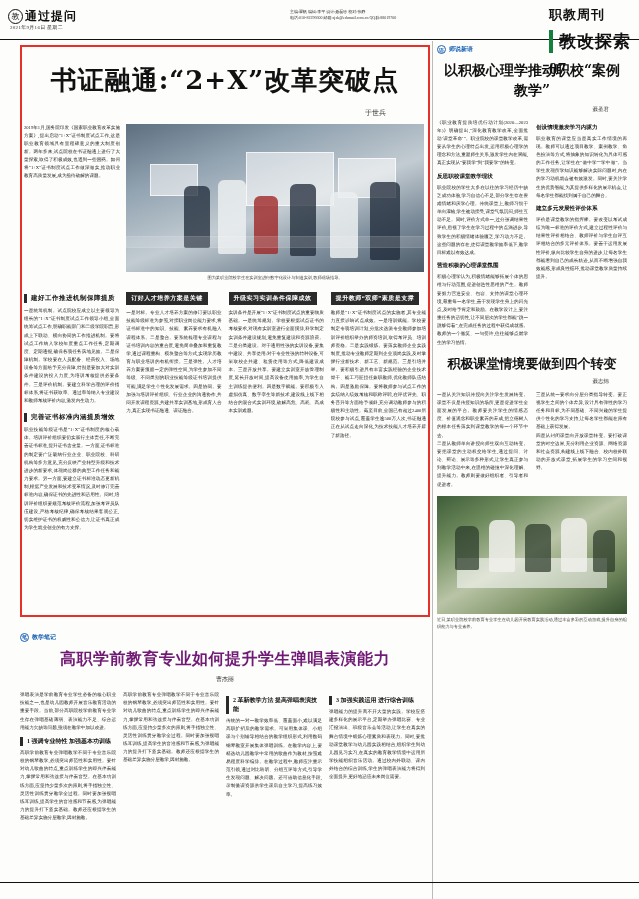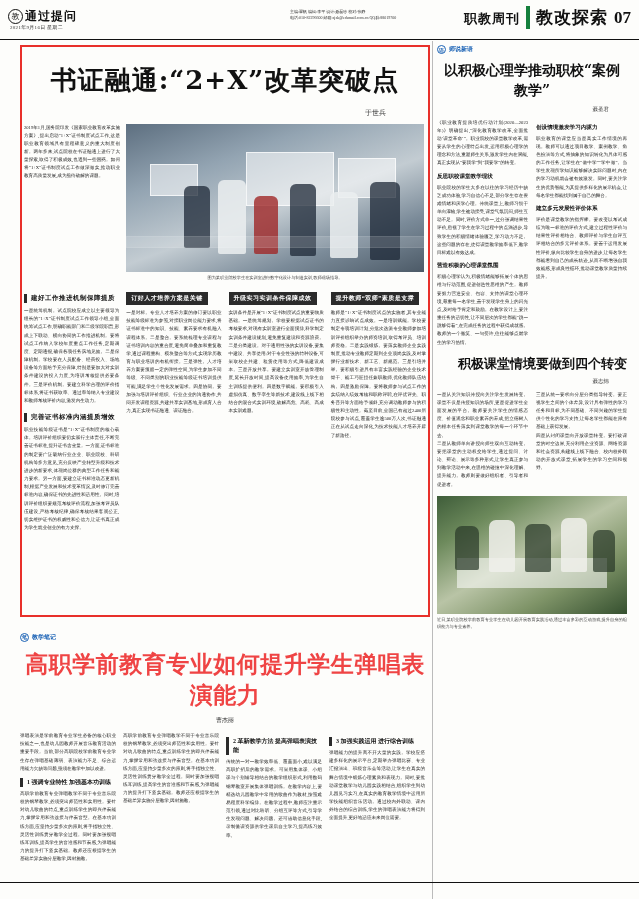--- a/index.html
+++ b/index.html
@@ -36,21 +36,21 @@
     font-family:"DejaVu Serif", serif;
   }
   .mh-date{
     position:absolute;left:10px;top:24px;font-size:5px;color:#333;letter-spacing:.3px;
   }
   .mh-center{
     position:absolute;left:290px;top:9px;width:160px;font-size:4px;line-height:1.6;color:#333;
   }
   .mh-center div{white-space:nowrap;}
   .mh-right{
-    position:absolute;right:8px;top:6px;display:flex;align-items:baseline;gap:6px;
+    position:absolute;right:8px;top:6px;display:flex;align-items:baseline;gap:6px;flex-direction:column;
   }
   .mh-weekly{font-size:13px;font-weight:bold;color:#111;letter-spacing:1px;}
   .mh-section{
     font-size:17px;font-weight:bold;color:#111;letter-spacing:1px;
     border-left:4px solid #15803d;padding-left:6px;
   }
   .mh-pagenum{font-size:17px;font-weight:bold;color:#111;}
 
   
   .body{
@@ -114,21 +114,21 @@
     position:absolute;left:20px;top:592px;width:410px;
   }
   .kicker{
     display:flex;align-items:center;gap:3px;font-size:6px;color:#1a62b5;font-weight:bold;
   }
   .kicker .dot{
     width:7px;height:7px;border:1px solid #1a62b5;border-radius:50%;
     display:flex;align-items:center;justify-content:center;font-size:5px;line-height:1;
   }
   .art2-title{
-    font-size:23px;font-weight:bold;color:#ef4444;text-align:center;margin-top:7px;letter-spacing:.5px;
+    font-size:16px;font-weight:bold;color:#701a75;text-align:center;margin-top:7px;letter-spacing:.5px;
     font-family:"DejaVu Serif", serif;
   }
   .art2-byline{font-size:6px;color:#333;text-align:center;margin-top:5px;}
   .art2-cols{display:flex;gap:7px;margin-top:7px;}
   .art2-cols .c{width:96px;}
   .num-head{
     font-size:6px;font-weight:bold;color:#111;margin:5px 0 3px;border-left:3px solid #2b2b2b;padding-left:4px;
   }
   
   .right{
@@ -141,21 +141,21 @@
     font-size:14px;font-weight:bold;color:#111;text-align:center;line-height:1.45;margin-top:6px;
     font-family:"DejaVu Serif", serif;
   }
   .r-byline{font-size:5.5px;color:#333;text-align:right;margin-top:5px;padding-right:18px;}
   .r-cols{display:flex;gap:8px;margin-top:6px;}
   .r-cols .c{width:91px;}
   .r-sub{
     font-size:5.6px;font-weight:bold;color:#111;margin:5px 0 3px;text-align:justify;
   }
   .r-title2{
-    font-size:13px;font-weight:bold;color:#111;text-align:right;margin-top:8px;
+    font-size:13px;font-weight:bold;color:#111;text-align:center;margin-top:8px;
     font-family:"DejaVu Serif", serif;
   }
   .photo2{
     width:190px;height:118px;margin-top:7px;
     background:linear-gradient(150deg,#3f5d3a 0%,#6d8a5c 22%,#b9c4a6 48%,#7f9468 72%,#35502f 100%);
     position:relative;overflow:hidden;
   }
   .photo2 .fig{position:absolute;background:rgba(240,240,235,.85);border-radius:7px 7px 2px 2px;}
   .photo2 .fig.d{background:rgba(40,55,40,.7);}
   .photo2 .tbl{position:absolute;background:rgba(255,255,255,.55);}

